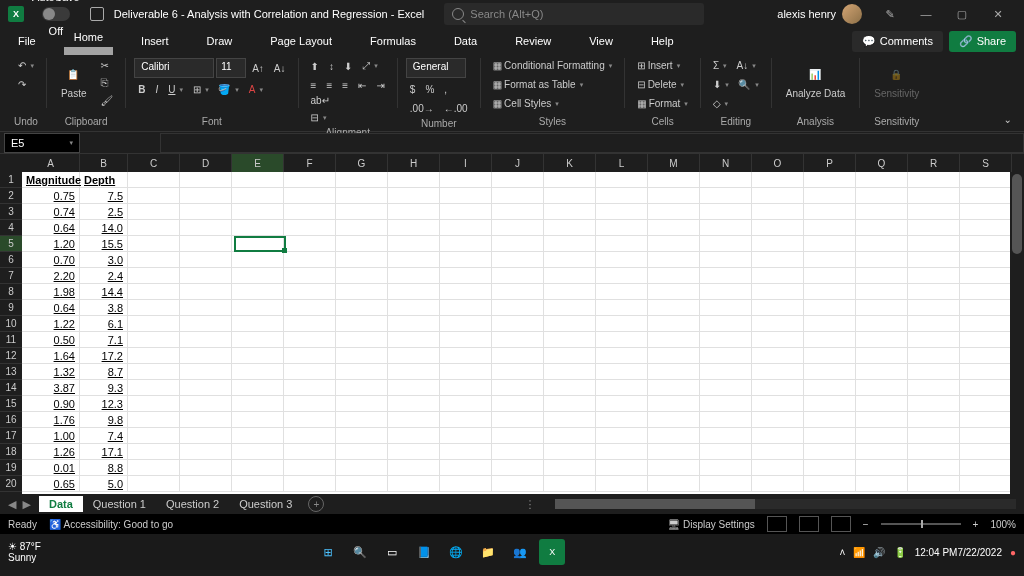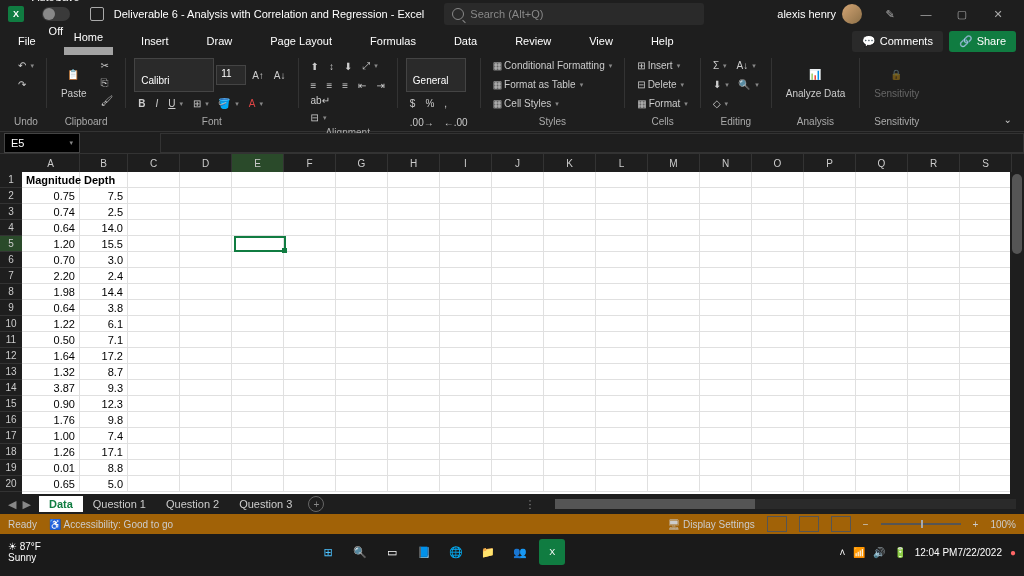--- a/index.html
+++ b/index.html
@@ -24,59 +24,59 @@
 .tabs .comments-btn { background: #2a2a2a; padding: 4px 10px; border-radius: 3px; display: flex; align-items: center; gap: 4px; }
 .tabs .share-btn { background: #107c41; padding: 4px 10px; border-radius: 3px; display: flex; align-items: center; gap: 4px; }
 .ribbon { height: 78px; background: #1e1e1e; border-bottom: 1px solid #333; display: flex; padding: 4px 8px; gap: 0; }
 .ribbon-group { display: flex; flex-direction: column; padding: 0 6px; border-right: 0; }
 .ribbon-group .controls { flex: 1; display: flex; align-items: flex-start; gap: 4px; }
 .ribbon-group .label { text-align: center; font-size: 10px; color: #aaa; padding-top: 2px; }
 .ribbon-btn { padding: 2px 4px; display: flex; align-items: center; gap: 2px; color: #ccc; font-size: 10px; }
 .ribbon-btn.large { flex-direction: column; padding: 4px 6px; }
 .ribbon-btn .icon { width: 16px; height: 16px; display: flex; align-items: center; justify-content: center; }
 .ribbon-btn.large .icon { width: 24px; height: 24px; }
-.font-select { background: #2a2a2a; border: 1px solid #444; padding: 16px 6px; width: 80px; height: 20px; font-size: 10px; }
+.font-select { background: #2a2a2a; border: 1px solid #444; padding: 2px 6px; width: 80px; height: 20px; font-size: 10px; }
 .size-select { background: #2a2a2a; border: 1px solid #444; padding: 2px 4px; width: 30px; height: 20px; font-size: 10px; }
 .chevron { font-size: 7px; color: #888; margin-left: 2px; }
 .ribbon-col { display: flex; flex-direction: column; gap: 2px; }
 .ribbon-row { display: flex; gap: 2px; align-items: center; }
 .formula-bar { height: 22px; background: #1e1e1e; display: flex; align-items: center; border-bottom: 1px solid #333; }
 .name-box { width: 76px; background: #000000; border: 1px solid #444; height: 20px; padding: 0 6px; display: flex; align-items: center; margin-left: 4px; }
 .formula-input { flex: 1; background: #1e1e1e; height: 20px; margin-left: 80px; border: 1px solid #333; }
 .grid-area { height: 340px; background: #fff; color: #000; display: flex; flex-direction: column; position: relative; }
 .col-headers { height: 18px; display: flex; background: #1e1e1e; color: #ccc; }
 .row-header-spacer { width: 22px; background: #1e1e1e; flex-shrink: 0; }
 .col-header { border-right: 1px solid #333; display: flex; align-items: center; justify-content: center; font-size: 10px; }
 .col-header.a { width: 58px; }
 .col-header.b { width: 48px; }
 .col-header.other { width: 52px; }
 .col-header.sel { background: #2a4a2a; }
 .grid-body { flex: 1; overflow: hidden; display: flex; }
 .row-headers { width: 22px; background: #1e1e1e; color: #ccc; flex-shrink: 0; }
 .row-header { height: 16px; display: flex; align-items: center; justify-content: center; font-size: 10px; border-bottom: 1px solid #333; }
 .row-header.sel { background: #2a4a2a; }
 .cells { flex: 1; position: relative; background: #fff; }
-.cell-row { height: 16px; display: flex; }
+.cell-row { height: 16px; display: flex; text-decoration: underline; }
 .cell { border-right: 1px solid #e0e0e0; border-bottom: 1px solid #e0e0e0; padding: 0 4px; display: flex; align-items: center; font-size: 11px; }
 .cell.a { width: 58px; justify-content: flex-end; }
 .cell.b { width: 48px; justify-content: flex-end; }
 .cell.other { width: 52px; }
 .cell.header { font-weight: bold; justify-content: flex-start; }
 .selected-cell { position: absolute; border: 2px solid #107c41; left: 212px; top: 64px; width: 52px; height: 16px; pointer-events: none; }
 .selected-cell::after { content: ''; position: absolute; right: -3px; bottom: -3px; width: 5px; height: 5px; background: #107c41; }
 .vscroll { position: absolute; right: 0; top: 18px; width: 14px; bottom: 0; background: #1e1e1e; }
 .vscroll-thumb { position: absolute; top: 2px; width: 10px; left: 2px; height: 80px; background: #555; border-radius: 5px; }
 .sheet-tabs { height: 20px; background: #1e1e1e; display: flex; align-items: center; padding: 0 8px; }
 .sheet-nav { display: flex; gap: 6px; color: #888; margin-right: 8px; }
 .sheet-tab { padding: 2px 10px; font-size: 11px; color: #ccc; }
 .sheet-tab.active { background: #fff; color: #107c41; font-weight: bold; }
 .sheet-add { margin-left: 6px; width: 16px; height: 16px; border: 1px solid #666; border-radius: 50%; display: flex; align-items: center; justify-content: center; font-size: 10px; color: #888; }
 .hscroll { flex: 1; margin-left: 20px; height: 10px; background: #2a2a2a; position: relative; }
 .hscroll-thumb { position: absolute; left: 0; width: 200px; height: 10px; background: #555; }
-.statusbar { height: 20px; background: #a16207; display: flex; align-items: center; padding: 0 8px; font-size: 10px; color: #ccc; gap: 12px; }
+.statusbar { height: 20px; background: #000000; display: flex; align-items: center; padding: 0 8px; font-size: 10px; color: #ccc; gap: 12px; }
 .statusbar .spacer { flex: 1; }
 .statusbar .view-btn { width: 20px; height: 16px; border: 1px solid #555; }
 .zoom-slider { width: 80px; height: 2px; background: #555; position: relative; }
 .zoom-slider::after { content: ''; position: absolute; left: 50%; top: -3px; width: 2px; height: 8px; background: #aaa; }
 .taskbar { height: 36px; background: #1a1a1a; display: flex; align-items: center; padding: 0 8px; }
 .taskbar .weather { display: flex; flex-direction: column; font-size: 10px; }
 .taskbar .center { flex: 1; display: flex; justify-content: center; gap: 6px; }
 .taskbar .tb-icon { width: 26px; height: 26px; border-radius: 3px; display: flex; align-items: center; justify-content: center; }
 .taskbar .tray { display: flex; align-items: center; gap: 8px; font-size: 10px; }
 .taskbar .datetime { display: flex; align-items: flex-end; font-size: 10px; }

